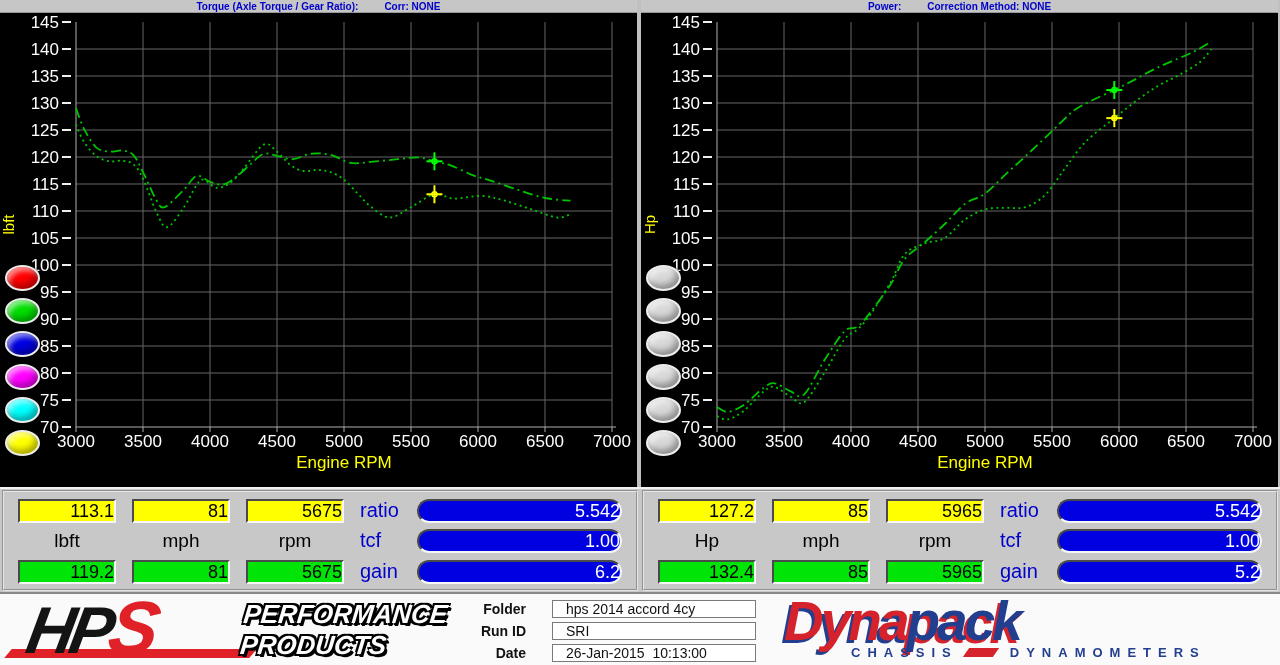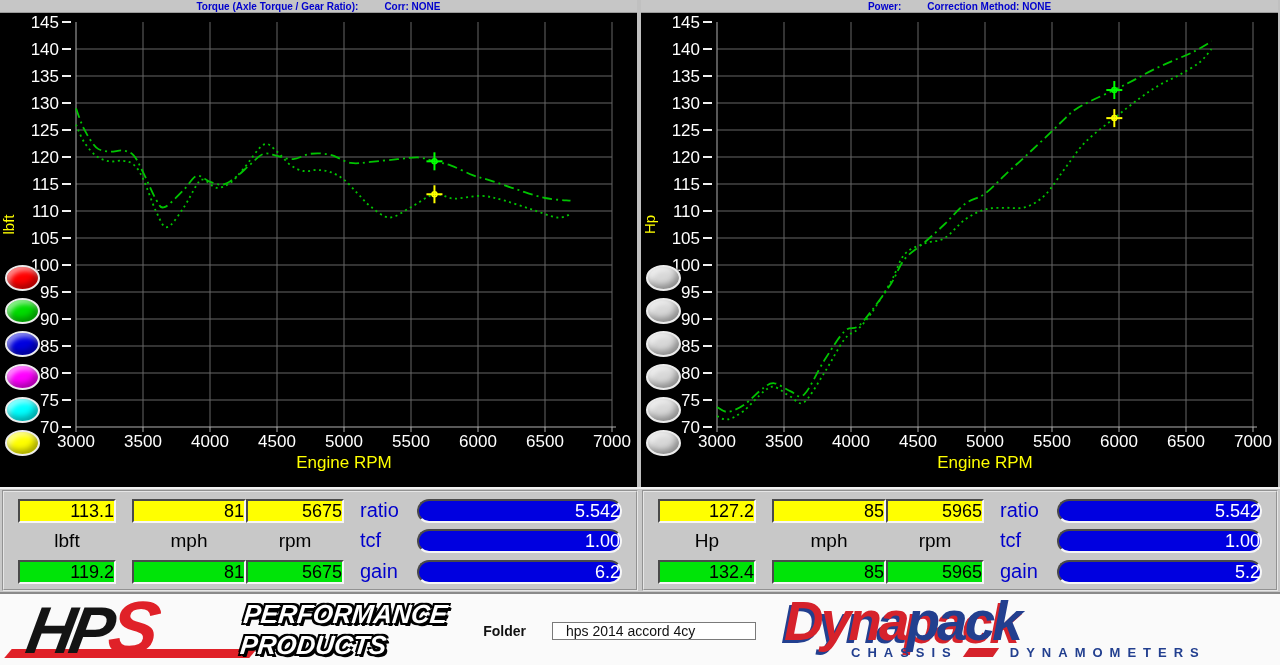--- a/index.html
+++ b/index.html
@@ -25,21 +25,21 @@
   .readout-panel { position:relative; width:636px; height:101px; margin:1px 2px;
     background:#c8c8c8; border:2px groove #e6e6e6; }
   .vbox { position:absolute; height:24px; font-size:18px; line-height:20px;
     text-align:right; color:#000;
     border-top:2px solid #4a4a4a; border-left:2px solid #4a4a4a;
     border-bottom:2px solid #f6f6f6; border-right:2px solid #f6f6f6; }
   .vbox.yellow { background:#ffff00; }
   .vbox.green  { background:#00e408; }
   .vbox.blue   { background:#0000e0; color:#fff;border-radius:12px; }
   .b1 { left:14px;  width:98px; }
-  .b2 { left:128px; width:114px; }
+  .b2 { left:128px; width:98px; }
   .b3 { left:242px; width:98px; }
   .rowTop { top:7px; } .rowMid { top:37px; } .rowBot { top:68px; }
   .unit-label { position:absolute; height:24px; font-size:19px; color:#000;
     text-align:center; line-height:24px; }
   .side-label { position:absolute; left:356px; width:52px; height:24px;
     color:#0000cc; font-size:20px; line-height:22px; }
   .sbox { left:413px; width:205px; }
 
   
   .footer { display:flex; width:1280px; height:73px; background:#fafafa;
@@ -353,20 +353,28 @@
       <div>PERFORMANCE</div>
       <div>PRODUCTS</div>
     </div>
   </div>
 
   <div class="fields-block">
     <div class="field-row">
       <div class="field-label">Folder</div>
       <div class="field-input">hps 2014 accord 4cy</div>
     </div>
+    <div class="field-row">
+      <div class="field-label">Run ID</div>
+      <div class="field-input">SRI</div>
+    </div>
+    <div class="field-row">
+      <div class="field-label">Date</div>
+      <div class="field-input">26-Jan-2015  10:13:00</div>
+    </div>
   </div>
 
   <div class="dyna-block">
     <div class="dyna-word">
       <span class="dyna">Dyna</span><span class="pack">pack</span>
     </div>
     <div class="dyna-sub">
       <span>CHASSIS</span>
       <span class="dyna-slash"></span>
       <span>DYNAMOMETERS</span>

